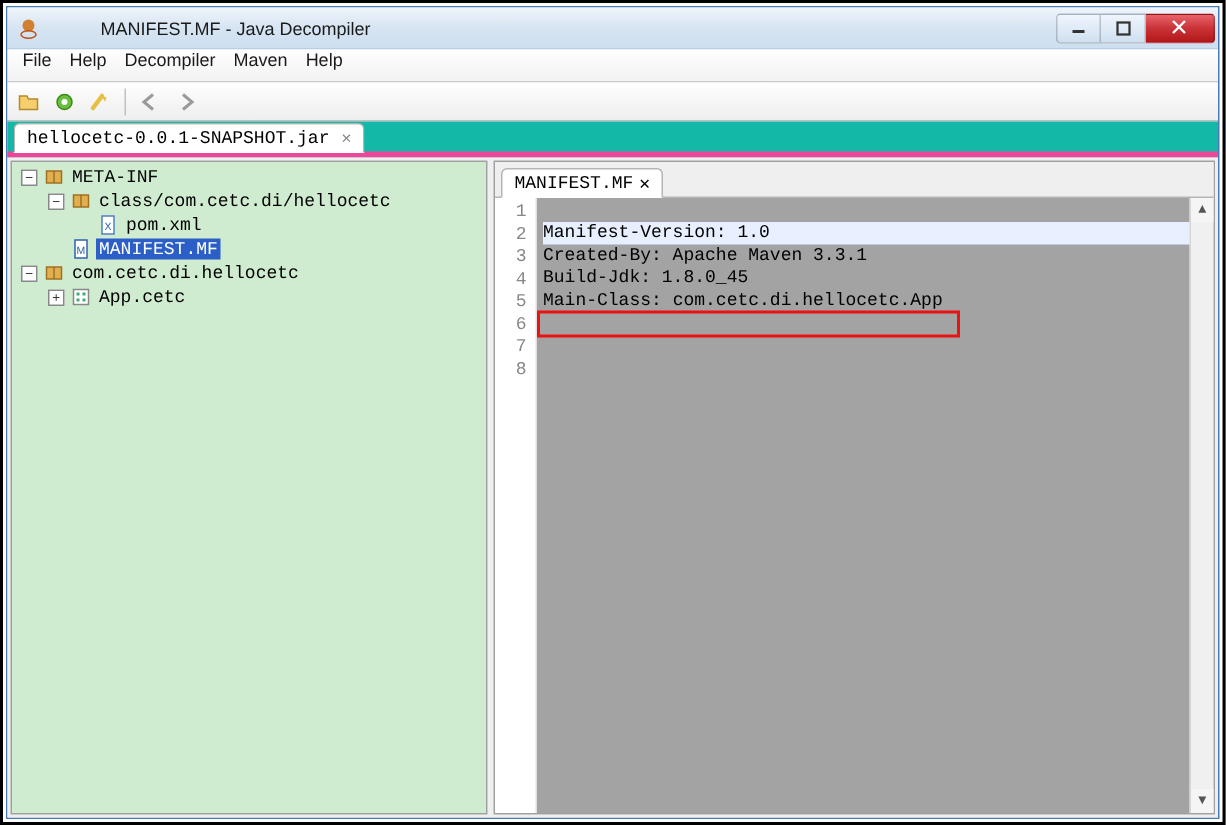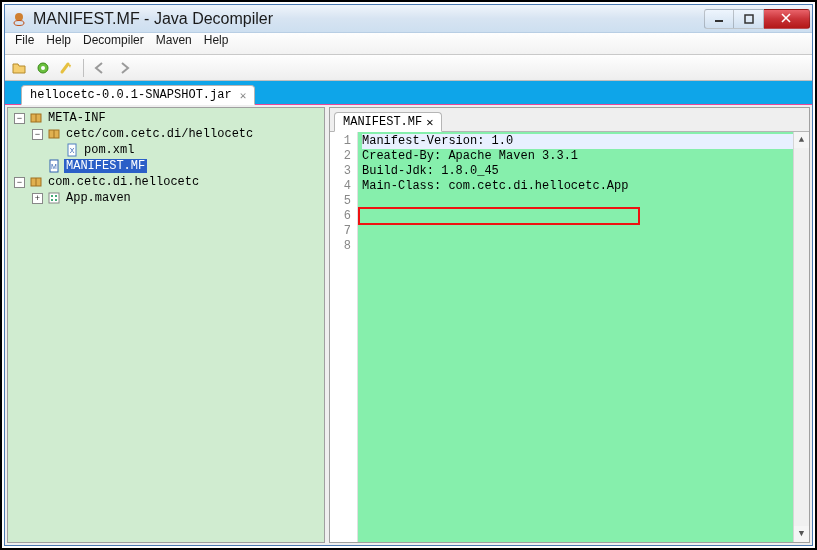--- a/index.html
+++ b/index.html
@@ -1,51 +1,51 @@
 <!DOCTYPE html>
 <html><head>
 <meta charset="utf-8">
 <style>
 * { margin: 0; padding: 0; box-sizing: border-box; }
 body { font-family: Tahoma, sans-serif; font-size: 12px; background: #000; width: 817px; height: 550px; overflow: hidden; }
 .outer-border { border: 2px solid #000; width: 817px; height: 550px; background: #fff; position: relative; }
 .window { position: absolute; top: 2px; left: 2px; right: 2px; bottom: 2px; display: flex; flex-direction: column; border: 1px solid #4a7ab2; }
 .titlebar { height: 28px; background: linear-gradient(to bottom, #f0f5fb 0%, #d7e4f2 50%, #cddff0 100%); display: flex; align-items: center; padding: 0 2px 0 6px; border-bottom: 1px solid #b8cee4; }
 .titlebar-icon { width: 16px; height: 16px; margin-right: 6px; }
-.titlebar-text { flex: 1; color: #1a1a1a; font-size: 16px; }
+.titlebar-text { flex: 1; color: #1a1a1a; font-size: 12px; margin-left: 34px; }
 .winbtns { display: flex; gap: 0; }
 .winbtn { width: 30px; height: 20px; border: 1px solid rgba(0,0,0,.2); display: flex; align-items: center; justify-content: center; font-size: 11px; position: relative; }
 .winbtn.min { background: linear-gradient(to bottom, #eef5fd, #d0e0f0); border-top-left-radius: 3px; border-bottom-left-radius: 3px;}
 .winbtn.max { background: linear-gradient(to bottom, #eef5fd, #d0e0f0); border-left: none; }
 .winbtn.close { width: 46px; background: linear-gradient(to bottom, #e9636a, #c93237 50%, #b31818); color: #fff; border-left: none; border-top-right-radius: 3px; border-bottom-right-radius: 3px; }
 .menubar { height: 22px; background: linear-gradient(to bottom, #fefefe, #f2f2f2); display: flex; padding: 0 4px; border-bottom: 1px solid #c9c9c9; }
 .menu-item { padding: 0 6px; color: #1a1a1a; cursor: default; }
 .toolbar { height: 26px; background: linear-gradient(to bottom, #fefefe, #eeeeee); display: flex; align-items: center; padding: 0 4px; gap: 4px; border-bottom: 1px solid #c0c0c0; }
 .tb-btn { width: 20px; height: 20px; display: flex; align-items: center; justify-content: center; }
 .tb-sep { width: 1px; height: 18px; background: #c0c0c0; margin: 0 2px; }
-.tabstrip { height: 24px; background: #0ea5e9; display: flex; align-items: flex-end; padding: 0 16px; border-bottom: 1px solid #ec4899; }
+.tabstrip { height: 24px; background: #14b8a6; display: flex; align-items: flex-end; padding: 0 4px; border-bottom: 4px solid #ec4899; }
 .tab { height: 20px; background: #fff; border: 1px solid #b5b5b5; border-bottom: 1px solid #fff; border-radius: 4px 4px 0 0; padding: 0 8px; display: flex; align-items: center; font-family: "Courier New", monospace; font-size: 12px; gap: 4px; position: relative; top: 1px; }
 .tab .tab-close { font-size: 11px; color: #888; margin-left:4px; }
 .content { flex: 1; display: flex; background: #efefef; padding: 2px; gap: 0; }
 .panel-left { width: 318px; margin-right: 4px; border: 1px solid #a0a0a0; background: #fff; display: flex; flex-direction: column; }
 .panel-right { flex: 1; border: 1px solid #a0a0a0; background: #fff; display: flex; flex-direction: column; }
 .file-tabs { height: 24px; background: #efefef; display: flex; align-items: flex-end; padding: 0 4px; border-bottom: 1px solid #b5b5b5; }
 .file-tab { height: 20px; background: #fff; border: 1px solid #b5b5b5; border-bottom: 1px solid #fff; border-radius: 4px 4px 0 0; padding: 0 8px; display: flex; align-items: center; font-family: "Courier New", monospace; font-size: 12px; gap: 4px; position: relative; top: 1px; }
 .tree { flex: 1; background: #d0ecd0; overflow: auto; font-family: "Courier New", monospace; font-size: 12px; color: #000; padding: 2px 0; }
 .tree-row { display: flex; align-items: center; height: 16px; white-space: nowrap; }
 .tree-row .indent { display: inline-block; }
 .tree-row .exp { width: 11px; height: 11px; border: 1px solid #888; background: #fff; display: inline-flex; align-items: center; justify-content: center; font-size: 9px; line-height: 1; margin-right: 3px; color: #333; font-family: sans-serif; }
 .tree-row .exp.empty { border: none; background: transparent; }
 .tree-row .ticon { width: 16px; height: 16px; display: inline-flex; align-items: center; justify-content: center; margin-right: 2px; font-size: 12px; }
 .tree-row .tlabel { padding: 0 2px; }
 .tree-row.selected .tlabel { background: #2b5fc7; color: #fff; }
 .code-area { flex: 1; display: flex; font-family: "Courier New", monospace; font-size: 12px; overflow: hidden; position: relative; }
 .gutter { width: 28px; background: #fff; color: #888; text-align: right; padding: 2px 6px 2px 2px; border-right: 1px solid #e0e0e0; }
 .gutter div { height: 15px; line-height: 15px; }
-.lines { flex: 1; padding: 2px 4px; position: relative; background: #86efac;}
+.lines { flex: 1; padding: 16px 4px; position: relative; background: #a3a3a3;}
 .line { height: 15px; line-height: 15px; white-space: pre; }
 .line.hl { background: #e8f0ff; }
 .underl { }
 .redbox { position: absolute; border: 2px solid #e11; pointer-events: none; }
 .vscroll { position: absolute; right: 0; top: 0; bottom: 0; width: 16px; background: #f0f0f0; border-left: 1px solid #d5d5d5; display: flex; flex-direction: column; align-items: center; }
 .vscroll .arr { width: 16px; height: 16px; display: flex; align-items: center; justify-content: center; font-size: 9px; color: #555; background: #f5f5f5; }
 </style>
 </head>
 <body>
 
@@ -144,21 +144,21 @@
 
         <div class="tree-row">
           <span class="indent" style="width:24px"></span>
           <span class="exp">−</span>
           <span class="ticon">
                 <svg width="14" height="14">
                   <rect x="2" y="3" width="10" height="8" fill="#e0b050" stroke="#a07020"></rect>
                   <line x1="7" y1="3" x2="7" y2="11" stroke="#a07020"></line>
                 </svg>
               </span>
-          <span class="tlabel">cetc/com.cetc.di/hellocetc</span>
+          <span class="tlabel">class/com.cetc.di/hellocetc</span>
         </div>
 
 
         <div class="tree-row">
           <span class="indent" style="width:42px"></span>
           <span class="exp empty"></span>
           <span class="ticon">
                 <svg width="14" height="14">
                   <rect x="3" y="1" width="8" height="12" fill="#fff" stroke="#5080c0"></rect>
                   <text x="7" y="10" font-size="7" text-anchor="middle" fill="#3060b0" font-family="sans-serif">X</text>
@@ -196,21 +196,21 @@
           <span class="exp">+</span>
           <span class="ticon">
                 <svg width="14" height="14">
                   <rect x="2" y="2" width="10" height="10" fill="#fff" stroke="#888"></rect>
                   <rect x="4" y="4" width="2" height="2" fill="#4a7"></rect>
                   <rect x="8" y="4" width="2" height="2" fill="#4a7"></rect>
                   <rect x="4" y="8" width="2" height="2" fill="#4a7"></rect>
                   <rect x="8" y="8" width="2" height="2" fill="#4a7"></rect>
                 </svg>
               </span>
-          <span class="tlabel">App.maven</span>
+          <span class="tlabel">App.cetc</span>
         </div>
 
       </div>
     </div>
 
     <div class="panel-right">
       <div class="file-tabs">
         <div class="file-tab">
           <span>MANIFEST.MF</span>
           <span class="tab-close">✕</span>

